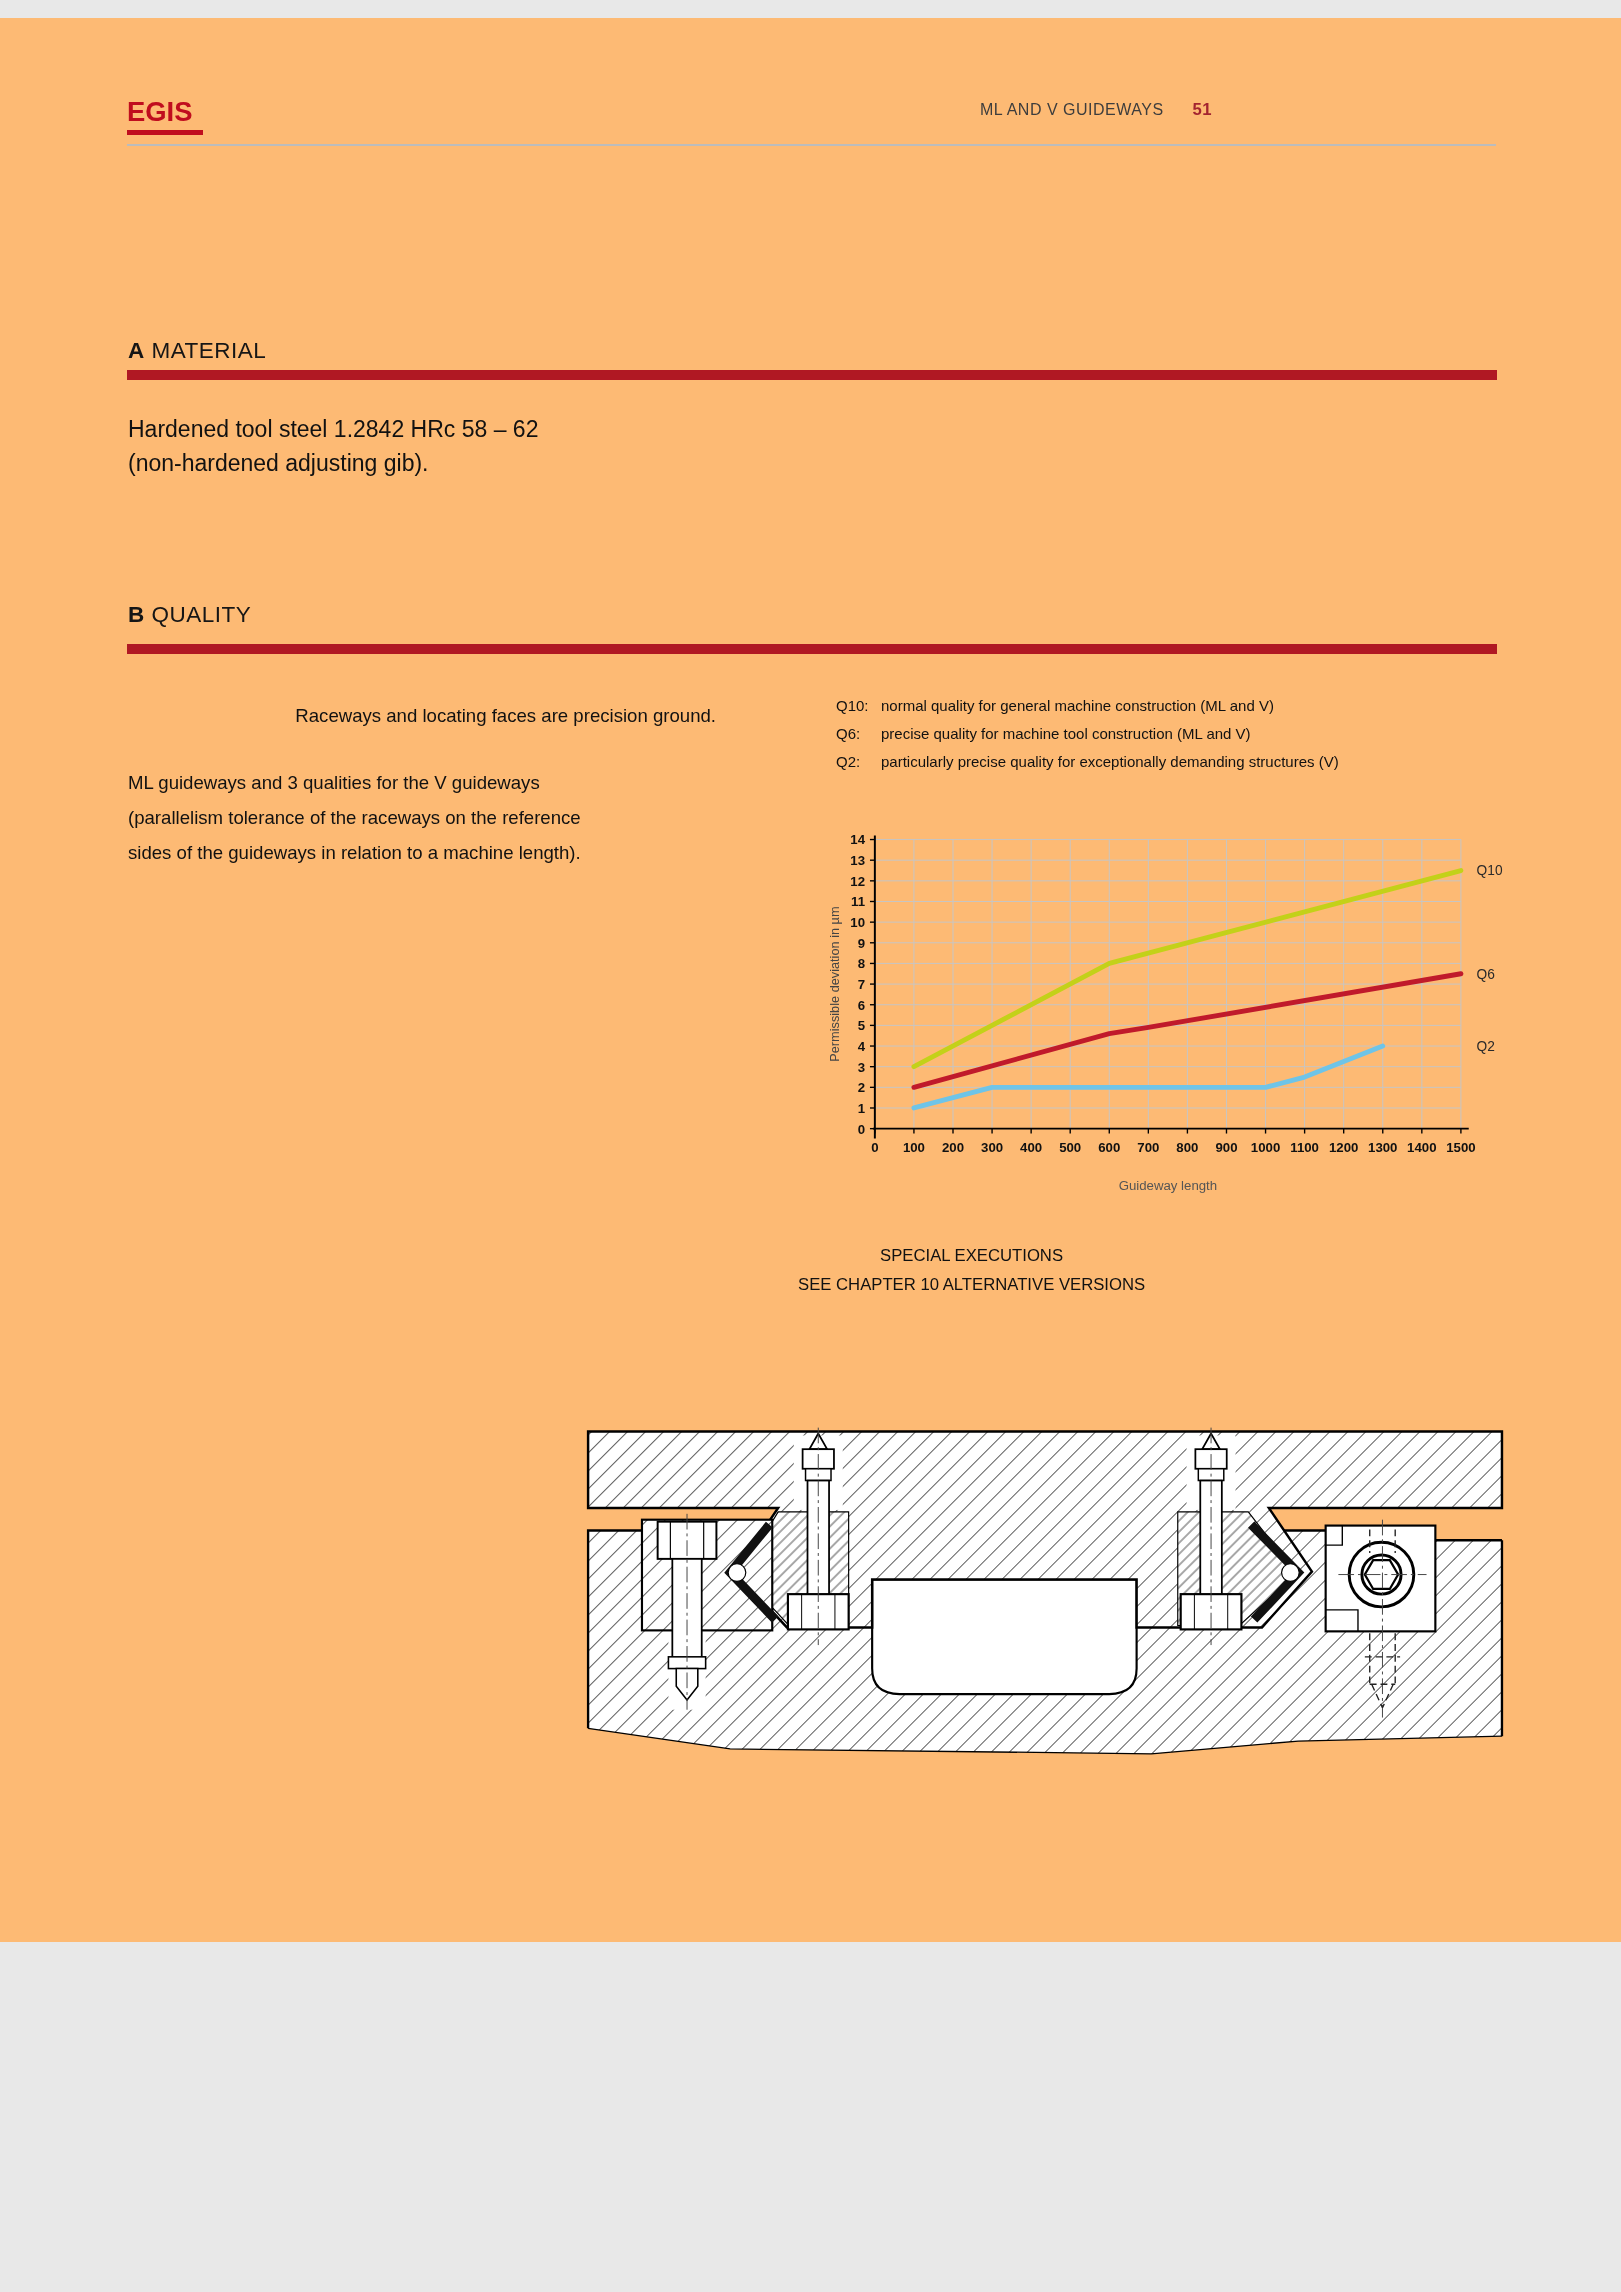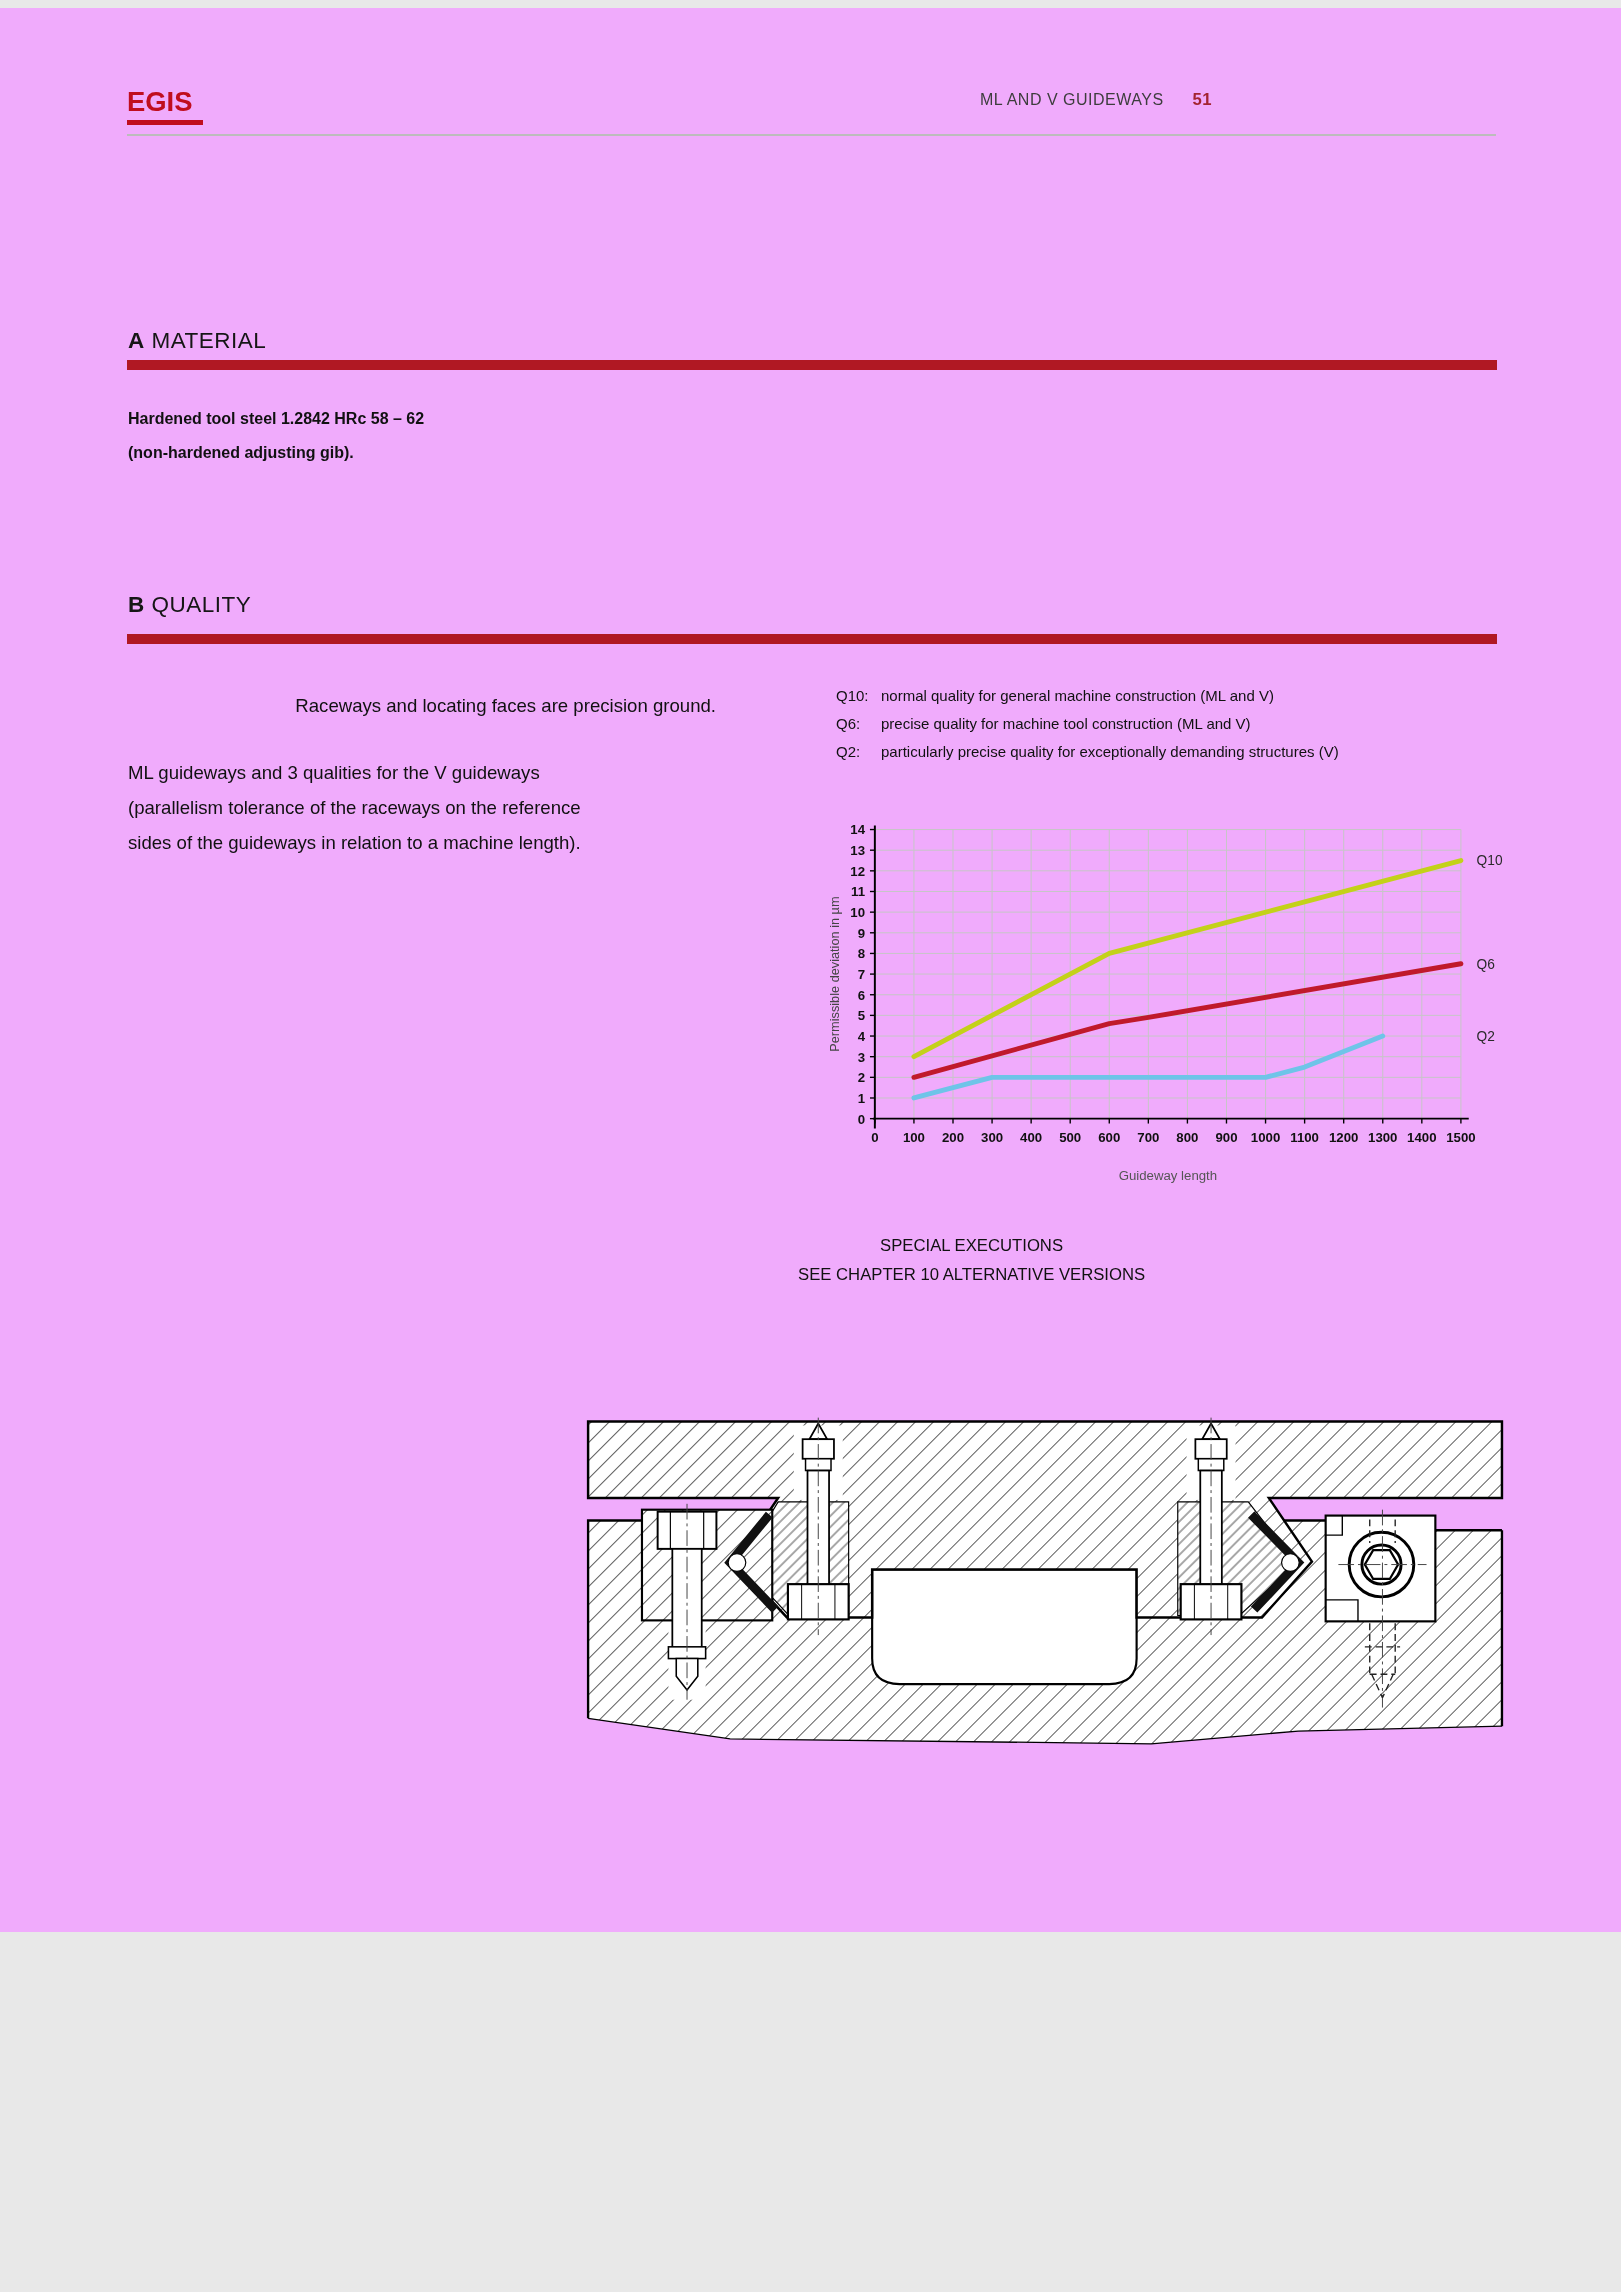--- a/index.html
+++ b/index.html
@@ -1,33 +1,33 @@
 <!DOCTYPE html>
 <html><head>
 <meta charset="utf-8">
 <style>
   html,body{margin:0;padding:0;background:#e8e8e8;}
   .page{
-    position:relative;width:1621px;height:1924px;background:#f0abfc;
+    position:relative;width:1621px;height:1924px;background:#fdba74;
     font-family:"Liberation Sans",sans-serif;color:#1a1a1a;overflow:hidden;
-    margin:8px auto;
+    margin:18px auto;
   }
   .abs{position:absolute;}
   
   .logo{left:127px;top:80px;font-size:27.4px;font-weight:800;letter-spacing:0px;color:#c00d1e;line-height:27.4px;}
   .logo-bar{left:127px;top:112px;width:76px;height:4.9px;background:#c00d1e;}
   .hairline{left:127px;top:126px;width:1369px;height:2px;background:#bcbcbc;}
   .hdr-right{left:980px;top:82px;width:517px;font-size:16px;letter-spacing:0.5px;color:#3d3d3d;}
   .hdr-page{font-weight:bold;color:#a32430;margin-left:29px;font-size:16.7px;}
   
   .sec-title{font-size:22.5px;letter-spacing:0.5px;color:#161616;}
   .sec-title b{font-weight:800;}
   .redbar{left:127px;width:1370px;height:9.8px;background:#b01823;}
   
-  .body-txt{font-size:16px;line-height:34px;color:#111;font-weight:bold;}
+  .body-txt{font-size:23px;line-height:34px;color:#111;}
   .para{font-size:18.6px;line-height:35px;color:#111;}
   
   .legend{left:836px;top:674px;width:549px;font-size:15px;color:#111;}
   .legend .row{display:flex;line-height:28px;}
   .legend .code{width:45px;flex:0 0 45px;}
   
   .special{left:798px;top:1223px;font-size:16.7px;line-height:29px;color:#111;text-align:center;}
   svg{font-family:"Liberation Sans",sans-serif;}
 </style>
 </head>

